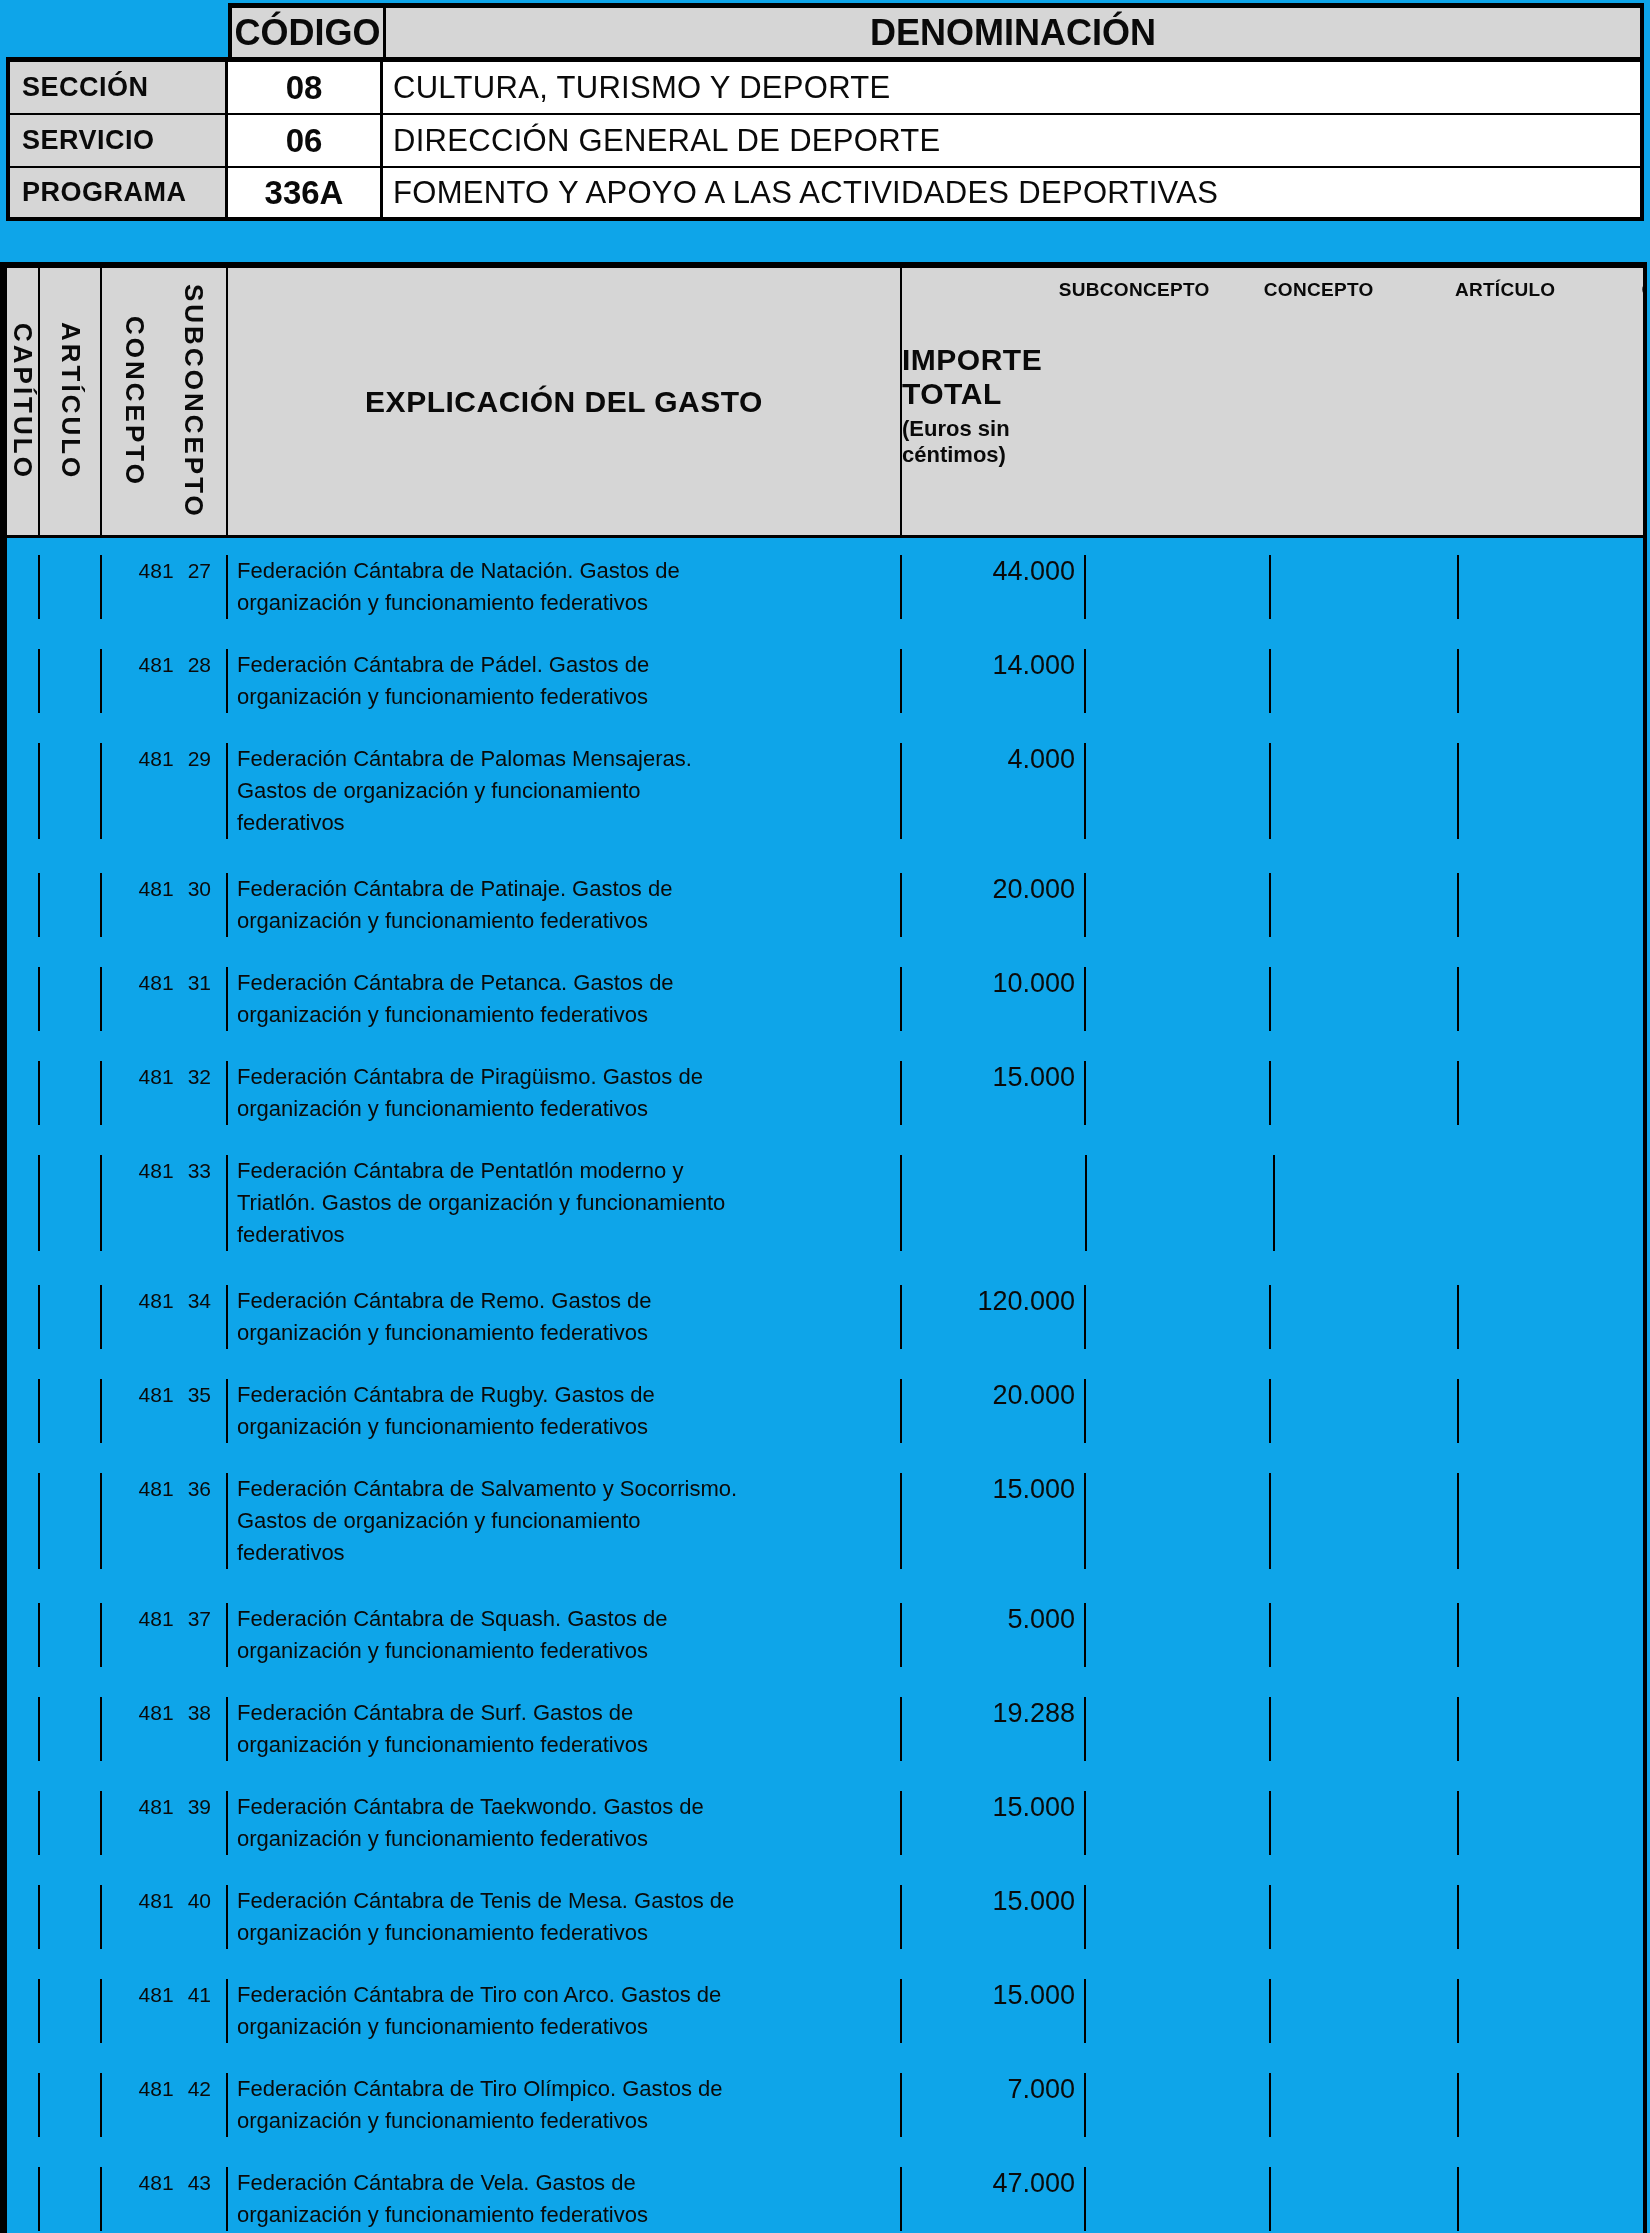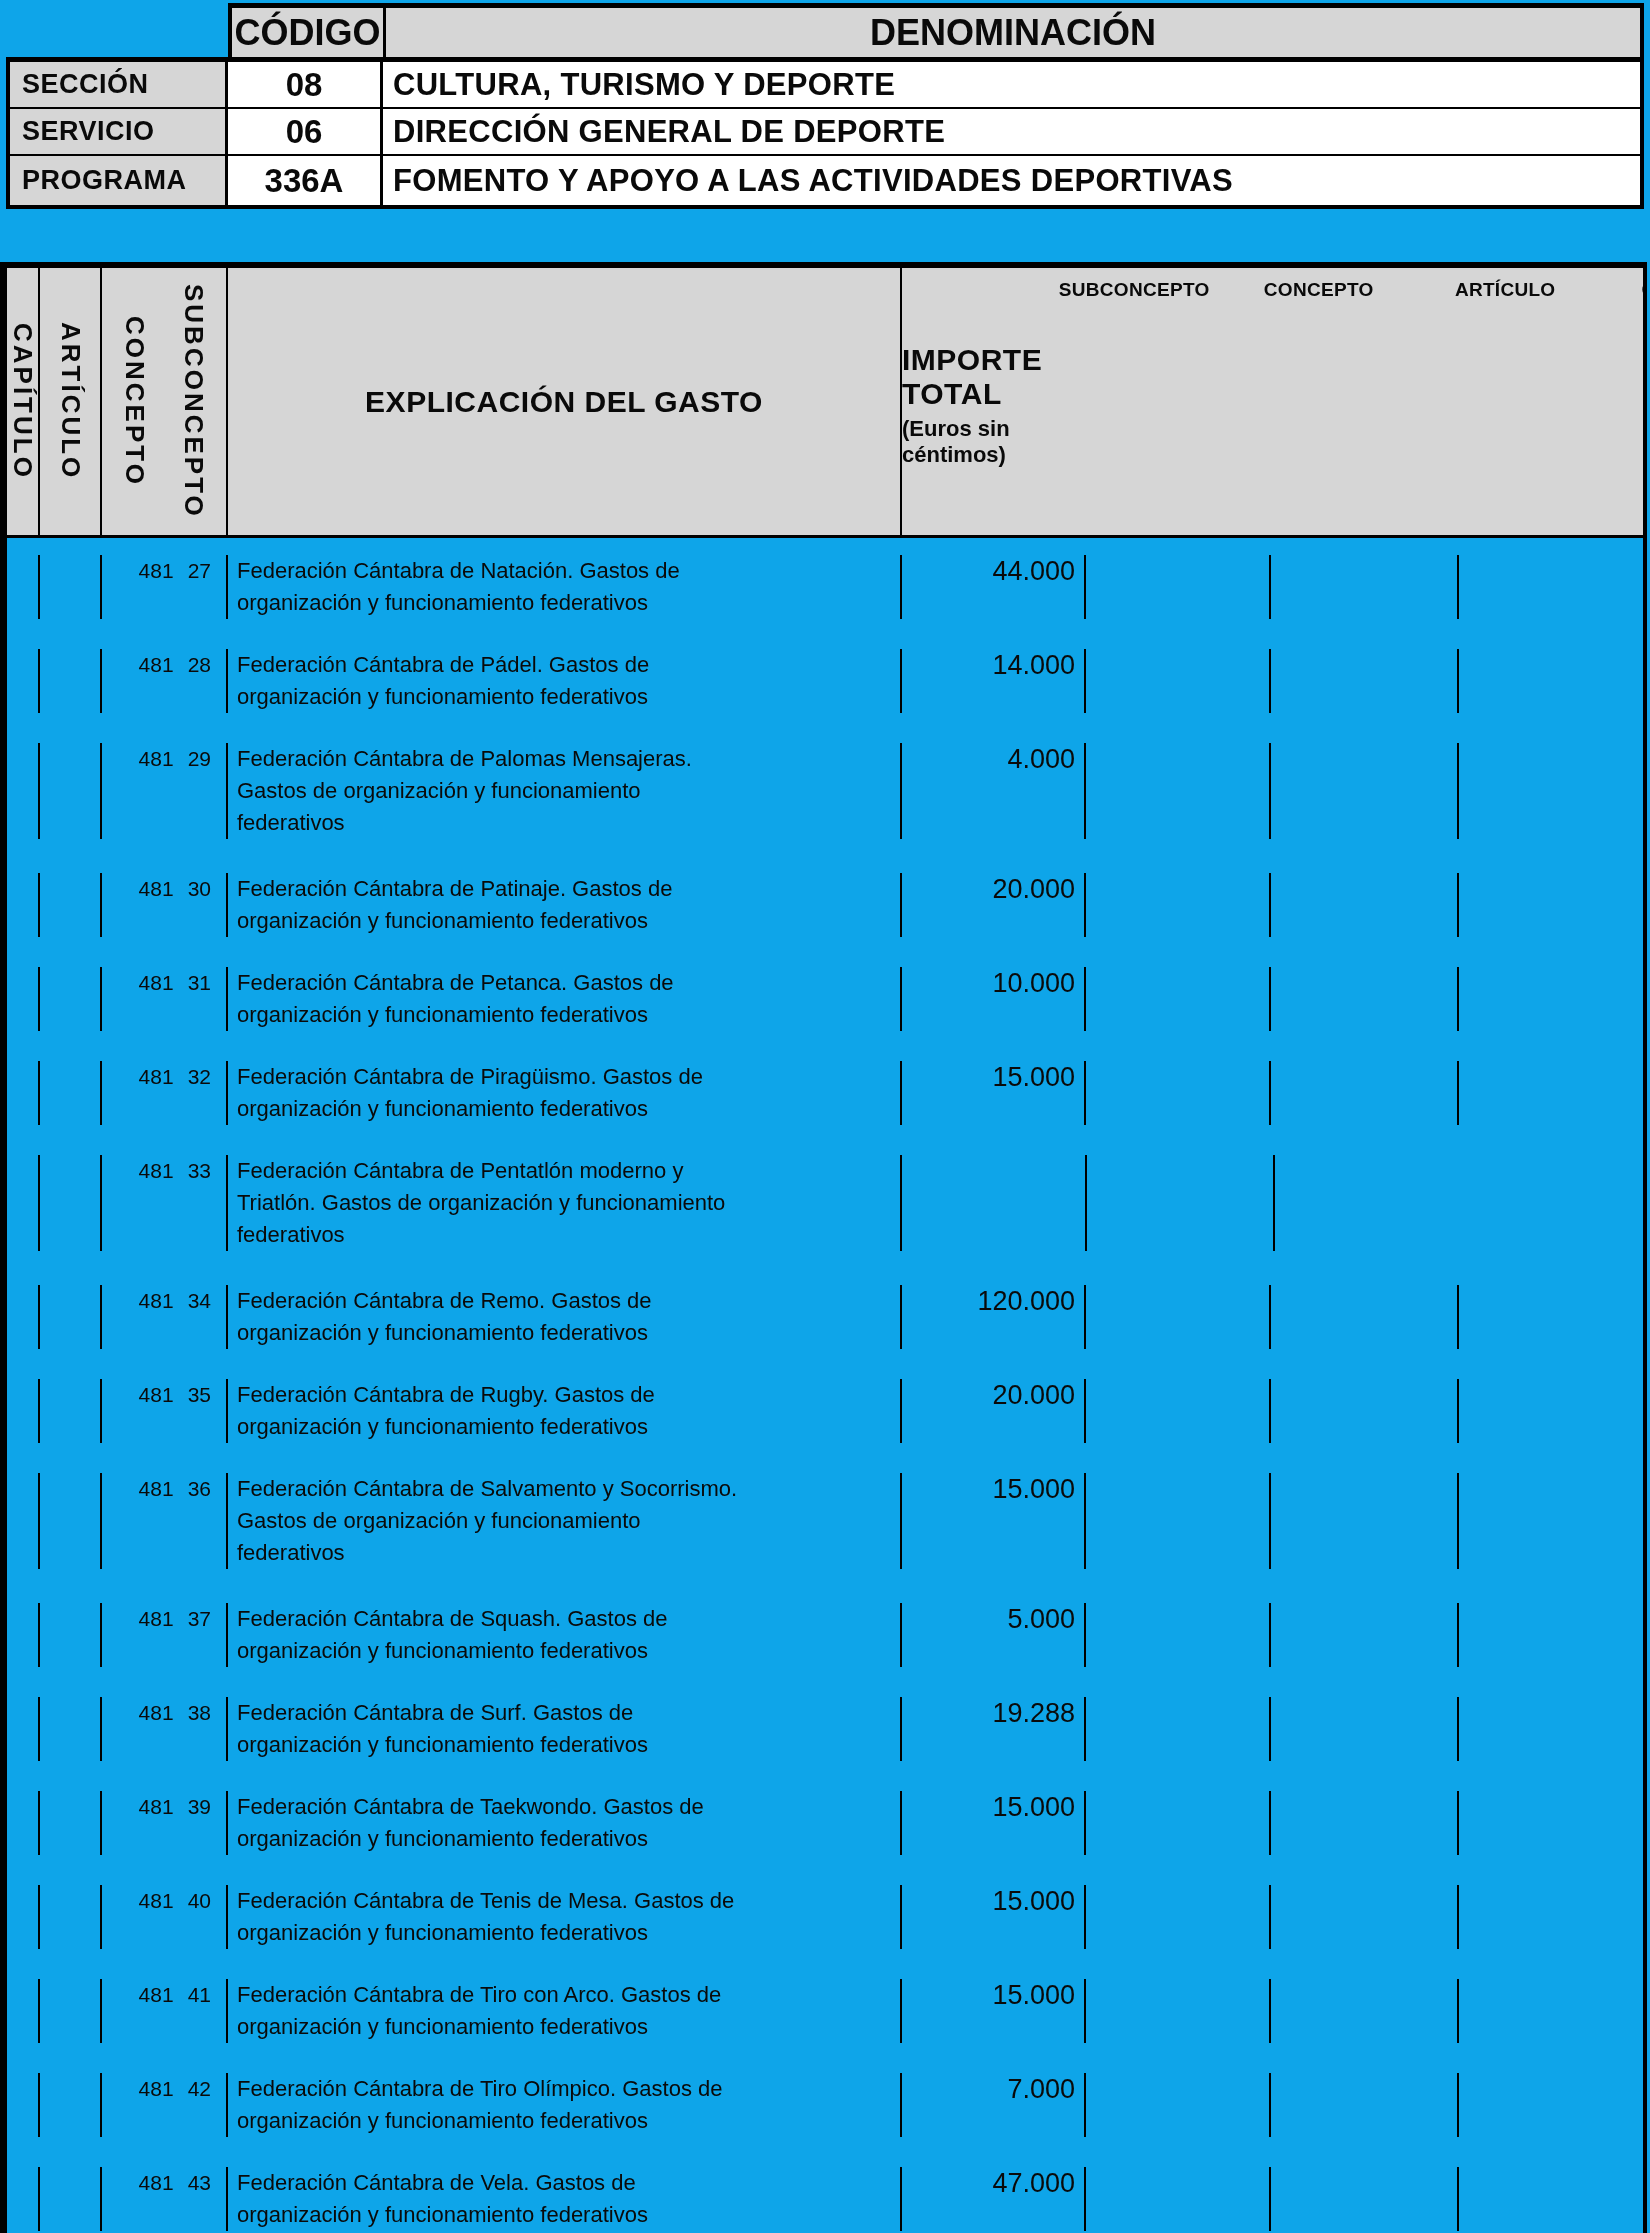--- a/index.html
+++ b/index.html
@@ -23,35 +23,35 @@
     display:flex; align-items:center; justify-content:center;
     font-weight:bold; font-size:36px;
   }
   .ct-head-denom {
     flex:1; background:var(--gray);
     border-top:5px solid #000; border-right:4px solid #000;
     display:flex; align-items:center; justify-content:center;
     font-weight:bold; font-size:36px;
   }
   .ct-body { border:4px solid #000; border-top:5px solid #000; }
-  .ct-row { display:flex; height:47px; border-bottom:2px solid #000; background:#fff; }
+  .ct-row { display:flex; height:53px; border-bottom:2px solid #000; background:#fff; }
   .ct-row:last-child { border-bottom:none; height:49px; }
   .ct-label {
     width:218px; background:var(--gray); border-right:3px solid #000;
     display:flex; align-items:center; padding-left:12px;
     font-weight:bold; font-size:27px; letter-spacing:0.5px;
   }
   .ct-code {
     width:155px; border-right:3px solid #000;
     display:flex; align-items:center; justify-content:center;
     font-weight:bold; font-size:33px;
   }
   .ct-name {
     flex:1; display:flex; align-items:center; padding-left:10px;
-    font-weight:bold; font-size:31px; letter-spacing:0.3px;
+    font-weight:normal; font-size:31px; letter-spacing:0.3px;
   }
 
   
   .mt {
     position:absolute; left:0; top:262px; width:1647px; height:1971px;
     border-top:6px solid #000; border-left:7px solid #000; border-right:4px solid #000;
     display:flex; flex-direction:column; overflow:hidden;
   }
   .mt-header {
     height:270px; flex:0 0 270px; background:var(--gray);

